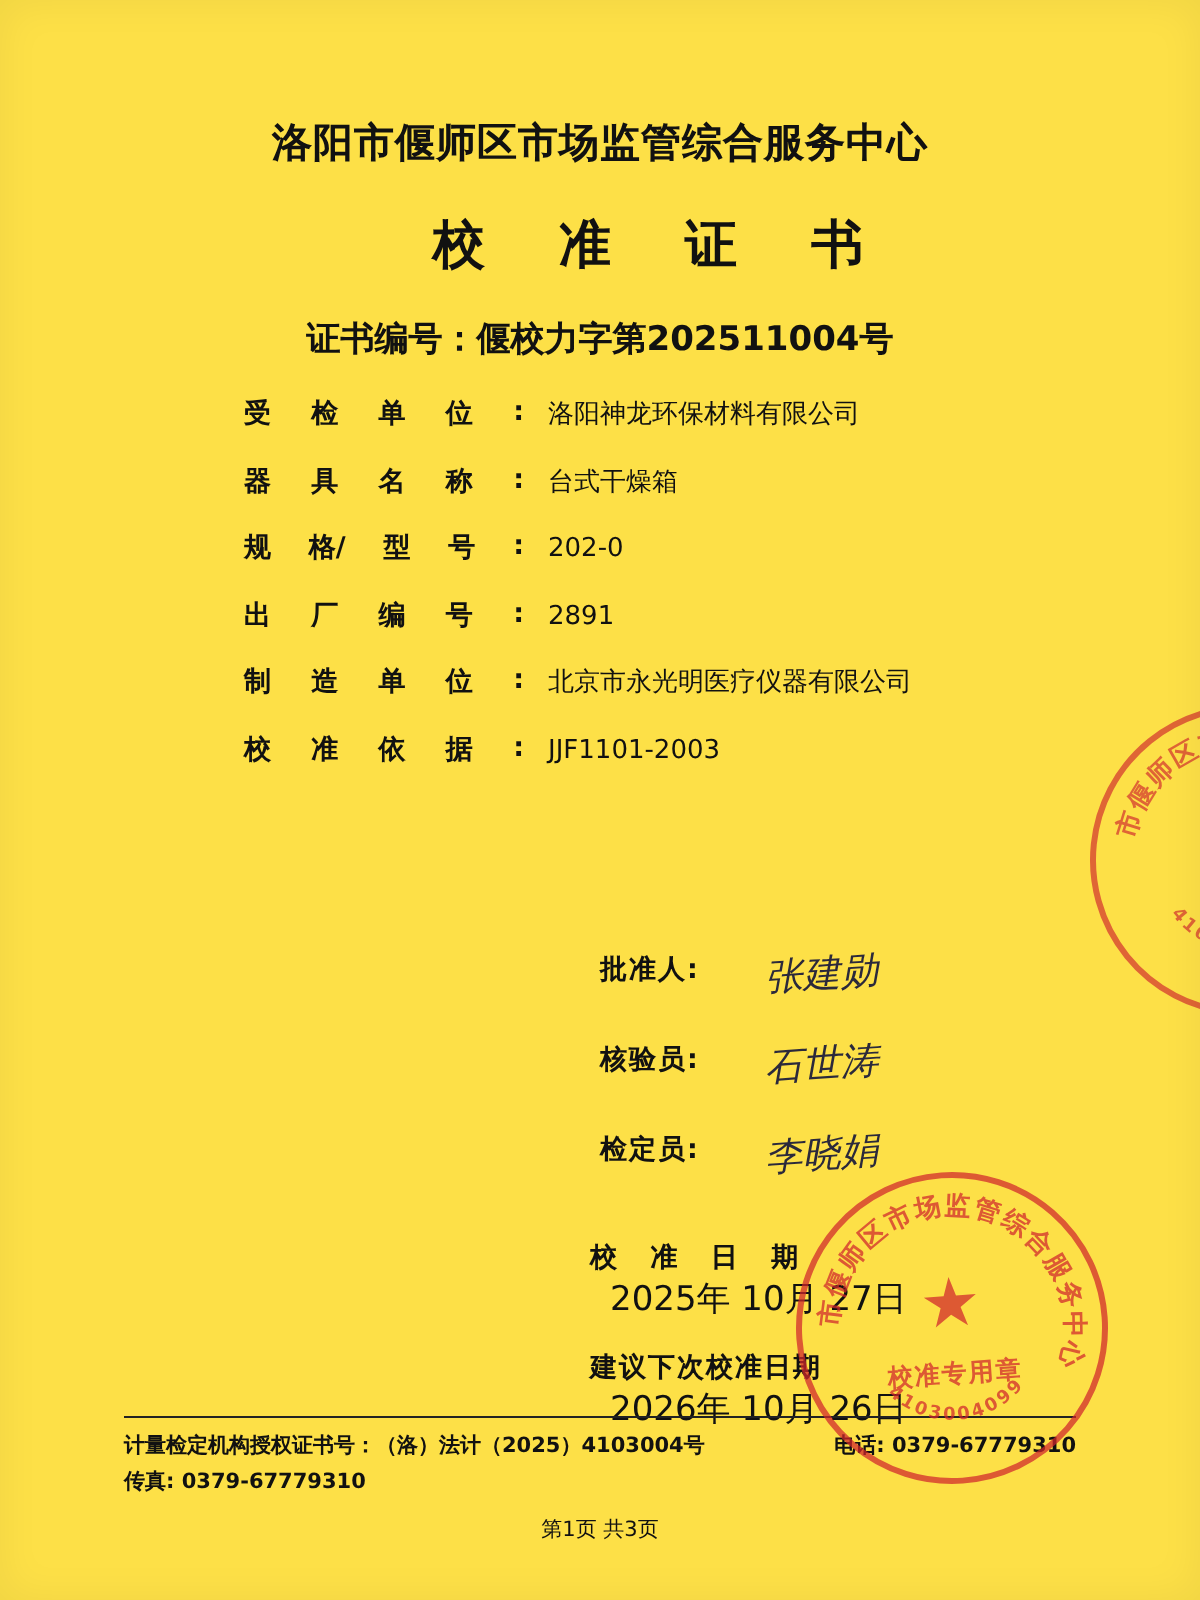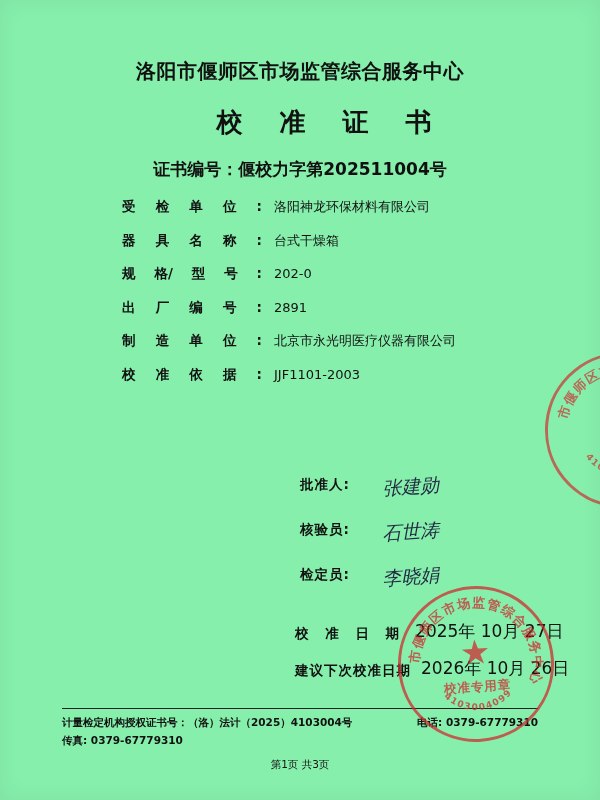--- a/index.html
+++ b/index.html
@@ -10,21 +10,21 @@
   body {
     width: 600px;
     height: 800px;
     overflow: hidden;
     font-family: "DejaVu Sans", "Liberation Sans", sans-serif;
   }
   .page {
     position: relative;
     width: 600px;
     height: 800px;
-    background: #86efac;
+    background: #fde047;
     box-sizing: border-box;
     overflow: hidden;
   }
   
   .page::before {
     content: "";
     position: absolute;
     left: 0; top: 0; right: 0; bottom: 0;
     box-shadow: inset 0 0 22px rgba(0,0,0,0.06);
     pointer-events: none;
@@ -129,23 +129,24 @@
   .date-block {
     position: absolute;
     top: 620px;
     left: 295px;
     width: 280px;
     font-size: 13.5px;
     color: #111;
   }
   .date-row {
     display: flex;
-    align-items: flex-end;
+    align-items: flex-start;
     margin-bottom: 14px;
     white-space: nowrap;
+    flex-direction: column;
   }
   .date-label {
     font-weight: bold;
     letter-spacing: 1px;
   }
   .date-label.spread {
     letter-spacing: 6px;
   }
   .date-value {
     padding-left: 10px;

